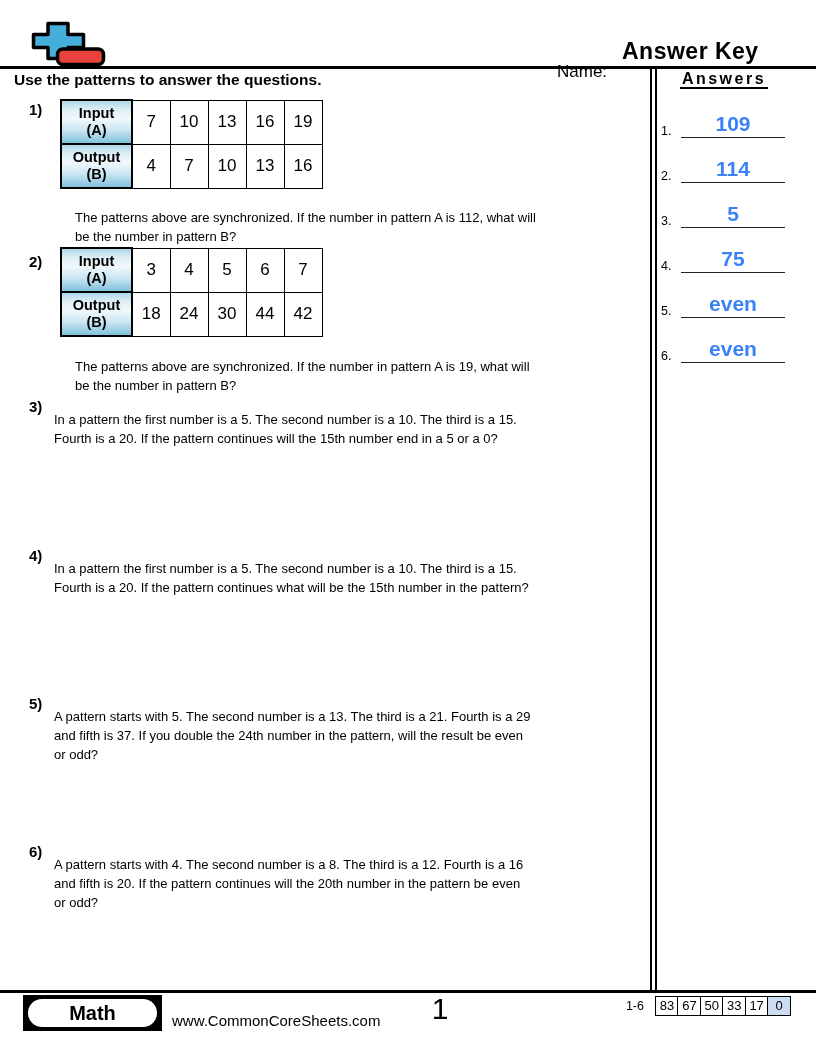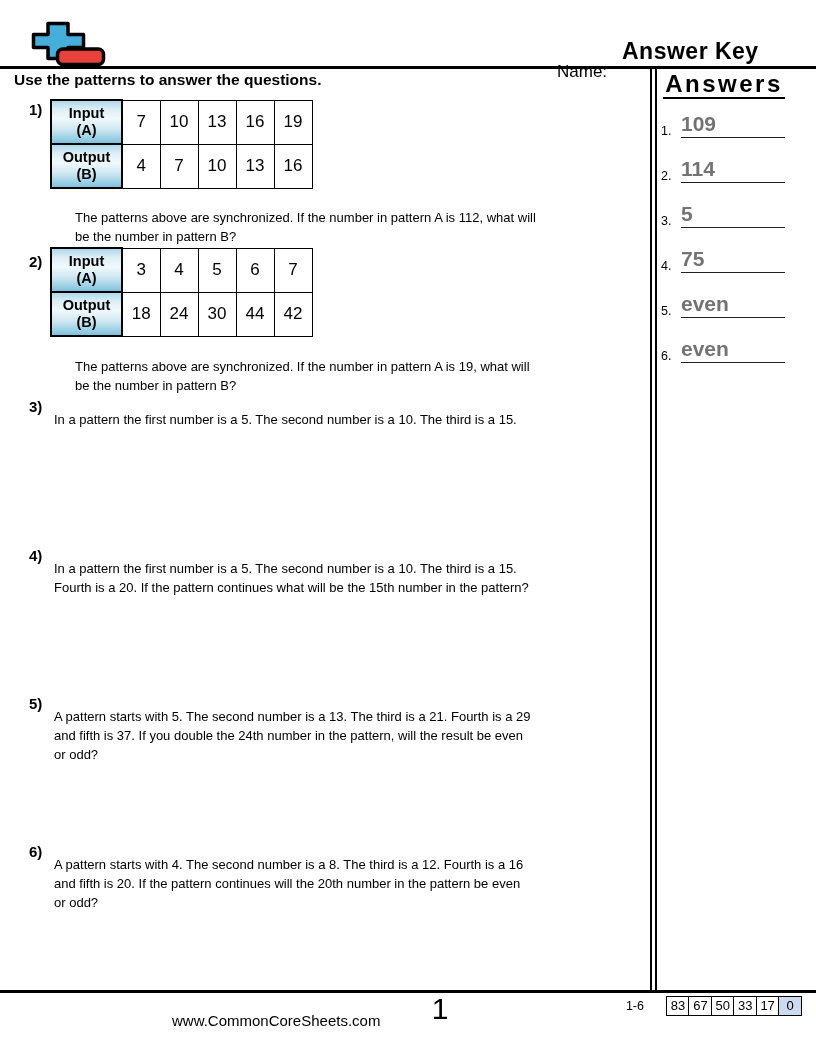--- a/index.html
+++ b/index.html
@@ -14,32 +14,32 @@
                 font-size:18.5px; letter-spacing:0.2px; }
   .name-label { position:absolute; left:557px; top:48px; font-size:17px;margin-top:14px; }
   .name-value { position:absolute; left:622px; top:38px; font-size:23px; font-weight:bold;
                 color:#000000; letter-spacing:0.5px; }
   .instructions { position:absolute; left:14px; top:71px; font-size:15.5px; font-weight:bold; }
 
   
   .v-separator { position:absolute; left:650px; top:68px; height:922px; width:7px;
                  border-left:2px solid #000; border-right:2.5px solid #000; }
   .answers-title { position:absolute; left:660px; top:70px; width:128px; text-align:center;
-                   font-size:24px; font-weight:bold; }
+                   font-size:16px; font-weight:bold; }
   .answers-title span { border-bottom:2.5px solid #000; letter-spacing:2.5px; padding:0 2px; }
   .answer-item { position:absolute; left:656px; width:138px; height:27px; }
   .answer-num { position:absolute; left:5px; bottom:0; font-size:12.5px; }
-  .answer-value { position:absolute; left:25px; right:9px; bottom:0; 
+  .answer-value { position:absolute; left:25px; right:9px; bottom:0; text-align:center;
                   border-bottom:1.8px solid #222; font-size:21px; font-weight:bold;
-                  color:#737373; padding-bottom:1px; }
+                  color:#3b82f6; padding-bottom:1px; }
 
   
   .qnum { position:absolute; font-size:15px; font-weight:bold; }
   .qtext { position:absolute; font-size:13px; line-height:19px;margin-top:12px; }
-  .pattern-table { position:absolute; border-collapse:collapse; }
+  .pattern-table { position:absolute; border-collapse:collapse;margin-left:10px; }
   .pattern-table th { width:71px; height:44px; border:2.2px solid #000; text-align:center;
                       font-size:14.5px; font-weight:bold; line-height:17.5px;
                       background:linear-gradient(180deg,#aed8ea 0%,#ddeef6 20%,#f0f9fc 42%,
                                  #cde7f1 68%,#a3d3e6 85%,#7fc3dd 100%); }
   .pattern-table td { width:38px; height:44px; border:1.6px solid #000; text-align:center;
                       font-size:17px; background:#fff; }
 
   
   .footer-line { position:absolute; left:0; top:990px; width:816px; height:2.5px; background:#000; }
   .math-badge { position:absolute; left:23px; top:995px; width:139px; height:36px; background:#000; }
@@ -47,21 +47,21 @@
                border-radius:14px; text-align:center; font-size:20px; font-weight:bold;
                line-height:28px; }
   .website { position:absolute; left:172px; top:1012px; font-size:15px; }
   .page-number { position:absolute; left:400px; top:992px; width:80px; text-align:center;
                  font-size:30px; }
   .score-range { position:absolute; left:608px; top:999px; width:36px; text-align:right;
                  font-size:12.5px; }
   .score-cells { position:absolute; left:654px; top:996px; display:flex; }
   .score-cell { width:24px; height:20px; border:1.6px solid #000; margin-left:-1.6px;
                 text-align:center; font-size:13px; line-height:18px; background:#fff; }
-  .score-cell:first-child { margin-left:12px; }
+  .score-cell:first-child { margin-left:1px; }
   .score-cell.highlight { background:#ccdcf0; }
 </style>
 </head>
 <body>
 
 <div class="page">
 
   <svg class="logo" width="76" height="46" viewBox="0 0 76 46">
     <path d="M17 2.5 h20 v11 h15.5 v13 h-15.5 v11 h-20 v-11 H2.5 v-13 H17 z" fill="#45aedb" stroke="#000" stroke-width="3.5" stroke-linejoin="round"></path>
     <rect x="26.5" y="28" width="46" height="15.5" rx="5.5" fill="#e8403b" stroke="#000" stroke-width="3.5"></rect>
@@ -147,20 +147,21 @@
     </tbody>
   </table>
   <div class="qtext" style="left:75px; top:345px; width:570px">
     <div>The patterns above are synchronized. If the number in pattern A is 19, what will</div>
     <div>be the number in pattern B?</div>
   </div>
 
   <div class="qnum" style="left:29px; top:398px">3)</div>
   <div class="qtext" style="left:54px; top:398px; width:590px">
     <div>In a pattern the first number is a 5. The second number is a 10. The third is a 15.</div>
+    <div>Fourth is a 20. If the pattern continues will the 15th number end in a 5 or a 0?</div>
   </div>
 
   <div class="qnum" style="left:29px; top:547px">4)</div>
   <div class="qtext" style="left:54px; top:547px; width:590px">
     <div>In a pattern the first number is a 5. The second number is a 10. The third is a 15.</div>
     <div>Fourth is a 20. If the pattern continues what will be the 15th number in the pattern?</div>
   </div>
 
   <div class="qnum" style="left:29px; top:695px">5)</div>
   <div class="qtext" style="left:54px; top:695px; width:595px">
@@ -170,20 +171,23 @@
   </div>
 
   <div class="qnum" style="left:29px; top:843px">6)</div>
   <div class="qtext" style="left:54px; top:843px; width:595px">
     <div>A pattern starts with 4. The second number is a 8. The third is a 12. Fourth is a 16</div>
     <div>and fifth is 20. If the pattern continues will the 20th number in the pattern be even</div>
     <div>or odd?</div>
   </div>
 
   <div class="footer-line"></div>
+  <div class="math-badge">
+    <div class="math-pill"><span>Math</span></div>
+  </div>
   <div class="website">www.CommonCoreSheets.com</div>
   <div class="page-number">1</div>
   <div class="score-range">1-6</div>
   <div class="score-cells">
     <div class="score-cell">83</div>
     <div class="score-cell">67</div>
     <div class="score-cell">50</div>
     <div class="score-cell">33</div>
     <div class="score-cell">17</div>
     <div class="score-cell highlight">0</div>

